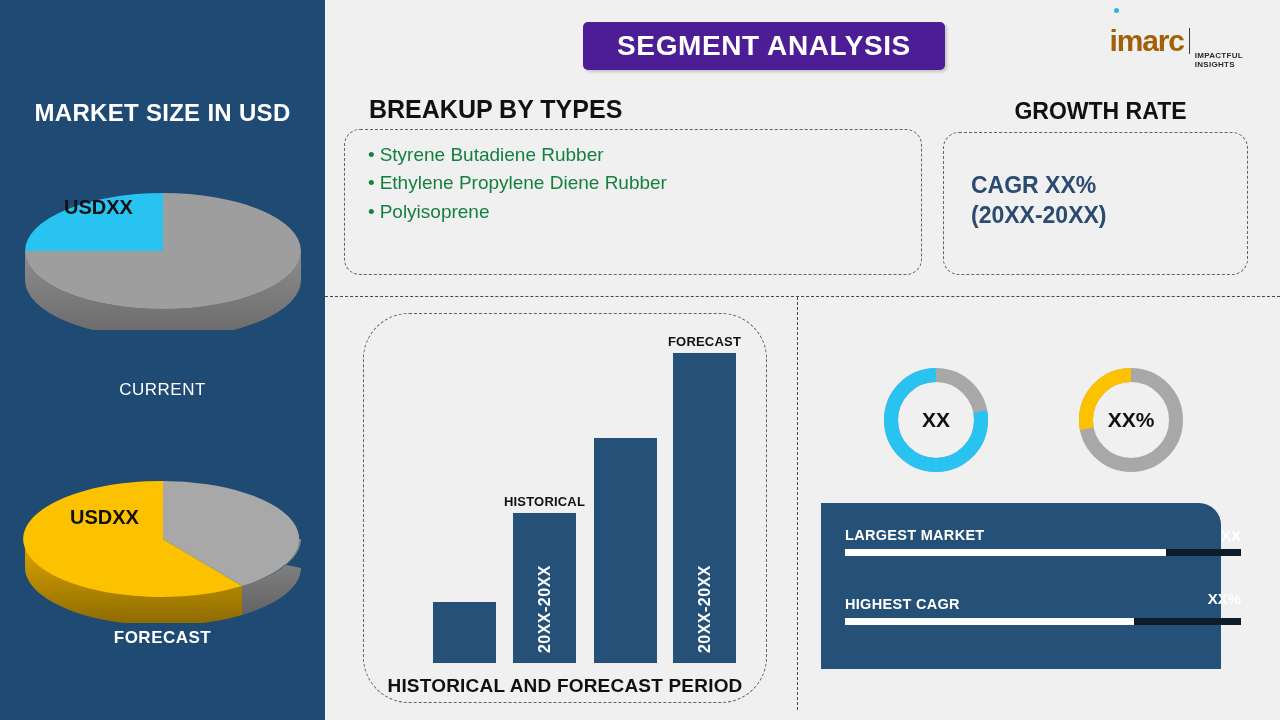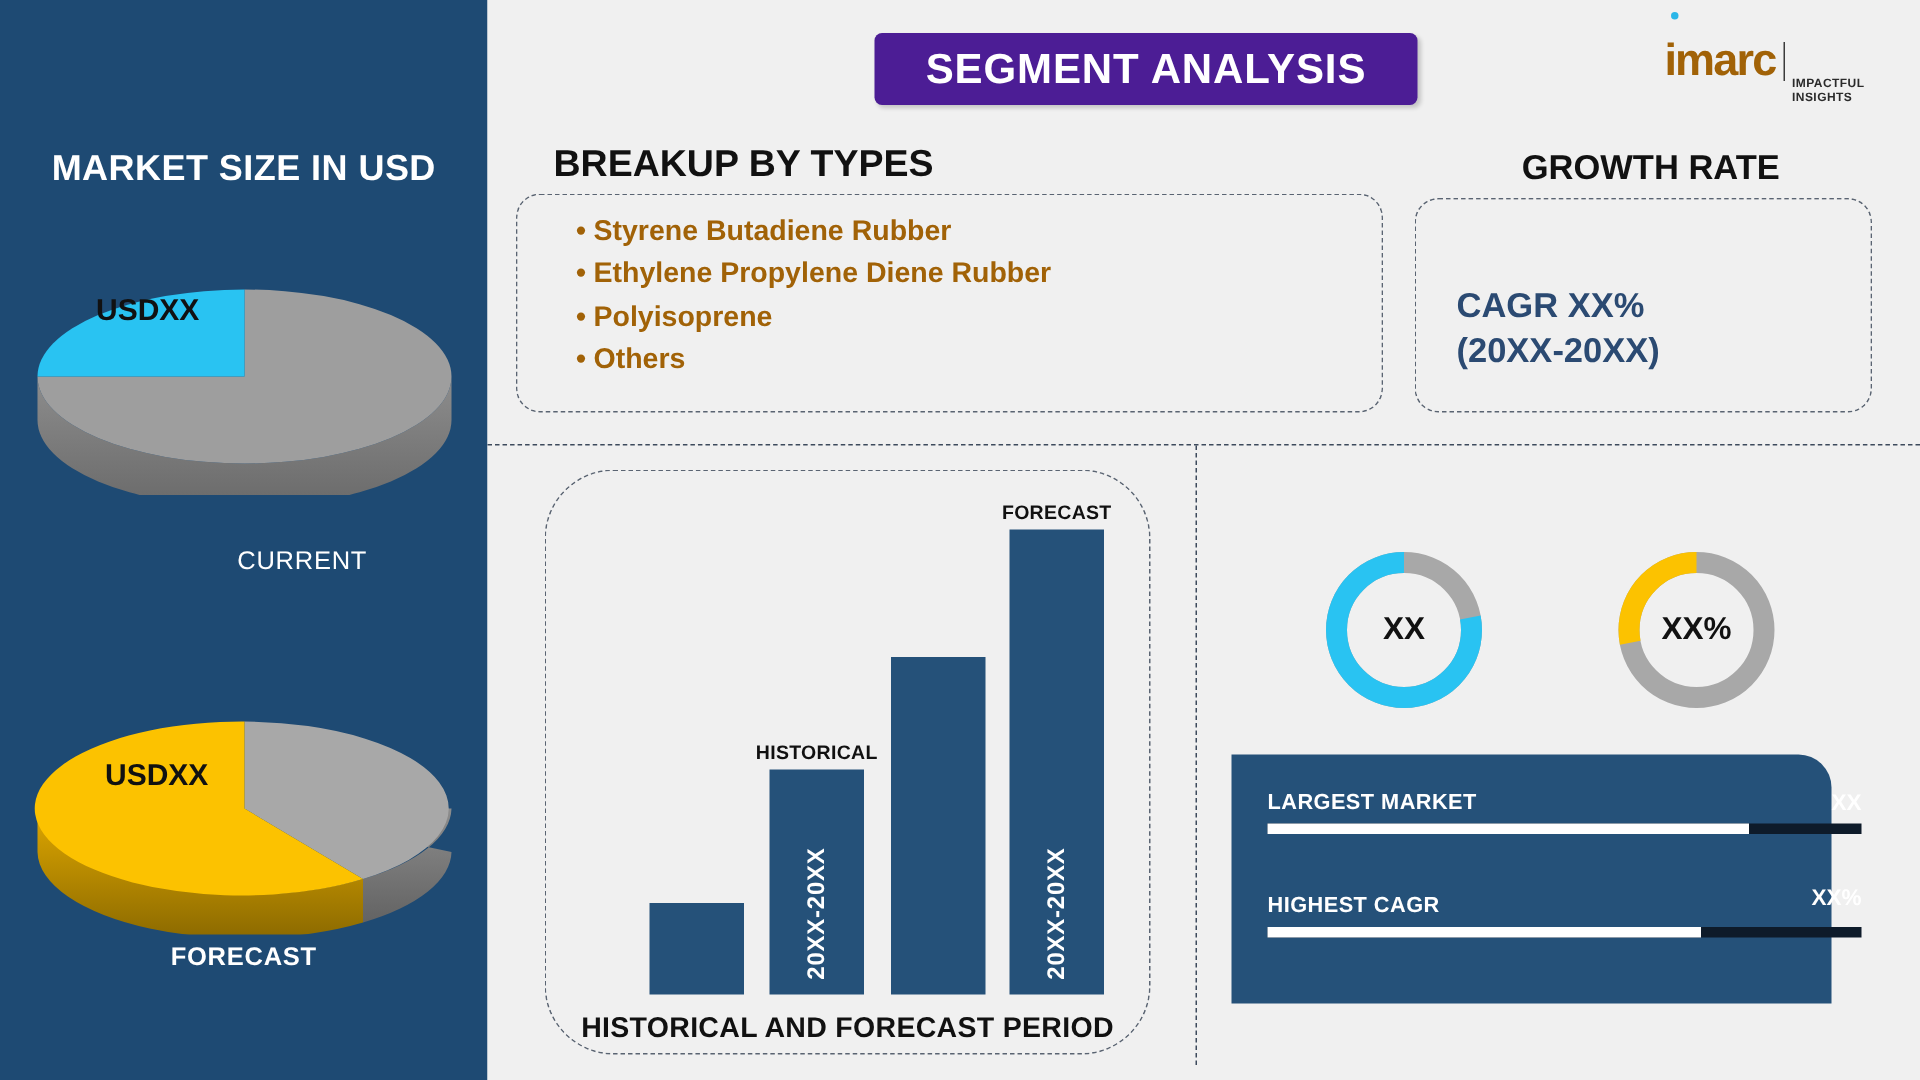--- a/index.html
+++ b/index.html
@@ -38,21 +38,21 @@
   .pie-wrap.top { top: 155px; }
   .pie-wrap.bottom { top: 443px; }
   .pie-caption {
     position: absolute;
     left: 0; width: 325px;
     text-align: center;
     color: #ffffff;
     font-size: 17px;
     letter-spacing: .5px;
   }
-  .pie-caption.cap-top { top: 364px; margin-left: 39px; }
+  .pie-caption.cap-top { top: 380px; }
   .pie-caption.cap-bottom { top: 628px; font-weight: bold; }
   .pie-label {
     position: absolute;
     color: #111111;
     font-size: 20px;
     font-weight: bold;
     pointer-events: none;
   }
   .pie-label.lbl-top { left: 64px; top: 196px; }
   .pie-label.lbl-bottom { left: 70px; top: 506px; }
@@ -145,32 +145,31 @@
   .types-card { left: 19px; top: 129px; width: 578px; height: 146px; }
   .growth-card { left: 618px; top: 132px; width: 305px; height: 143px; }
 
   .types-list {
     position: absolute;
     left: 43px; top: 141px;
     margin: 0; padding: 0;
     list-style: none;
   }
   .types-list li {
-    color: #a16207;
+    color: #15803d;
     font-size: 19px;
-    font-weight: bold;
+    font-weight: normal;
     line-height: 28.4px;
     white-space: nowrap;
-    margin-left: 16px;
   }
   .types-list li .bullet { margin-right: 5px; }
 
   .cagr-text {
     position: absolute;
-    left: 646px; top: 188px;
+    left: 646px; top: 170px;
     color: #2b4a72;
     font-size: 23px;
     font-weight: bold;
     line-height: 30px;
   }
 
   
   .divider-h {
     position: absolute;
     left: 0; top: 296px;
@@ -362,21 +361,20 @@
         <span>INSIGHTS</span>
       </span>
     </div>
 
     <div class="sec-title types">BREAKUP BY TYPES</div>
     <div class="dashed-card types-card"></div>
     <ul class="types-list">
       <li><span class="bullet">•</span><span>Styrene Butadiene Rubber</span></li>
       <li><span class="bullet">•</span><span>Ethylene Propylene Diene Rubber</span></li>
       <li><span class="bullet">•</span><span>Polyisoprene</span></li>
-      <li><span class="bullet">•</span><span>Others</span></li>
     </ul>
 
     <div class="sec-title growth">GROWTH RATE</div>
     <div class="dashed-card growth-card"></div>
     <div class="cagr-text">
       <div>CAGR XX%</div>
       <div>(20XX-20XX)</div>
     </div>
 
     <div class="divider-h"></div>

